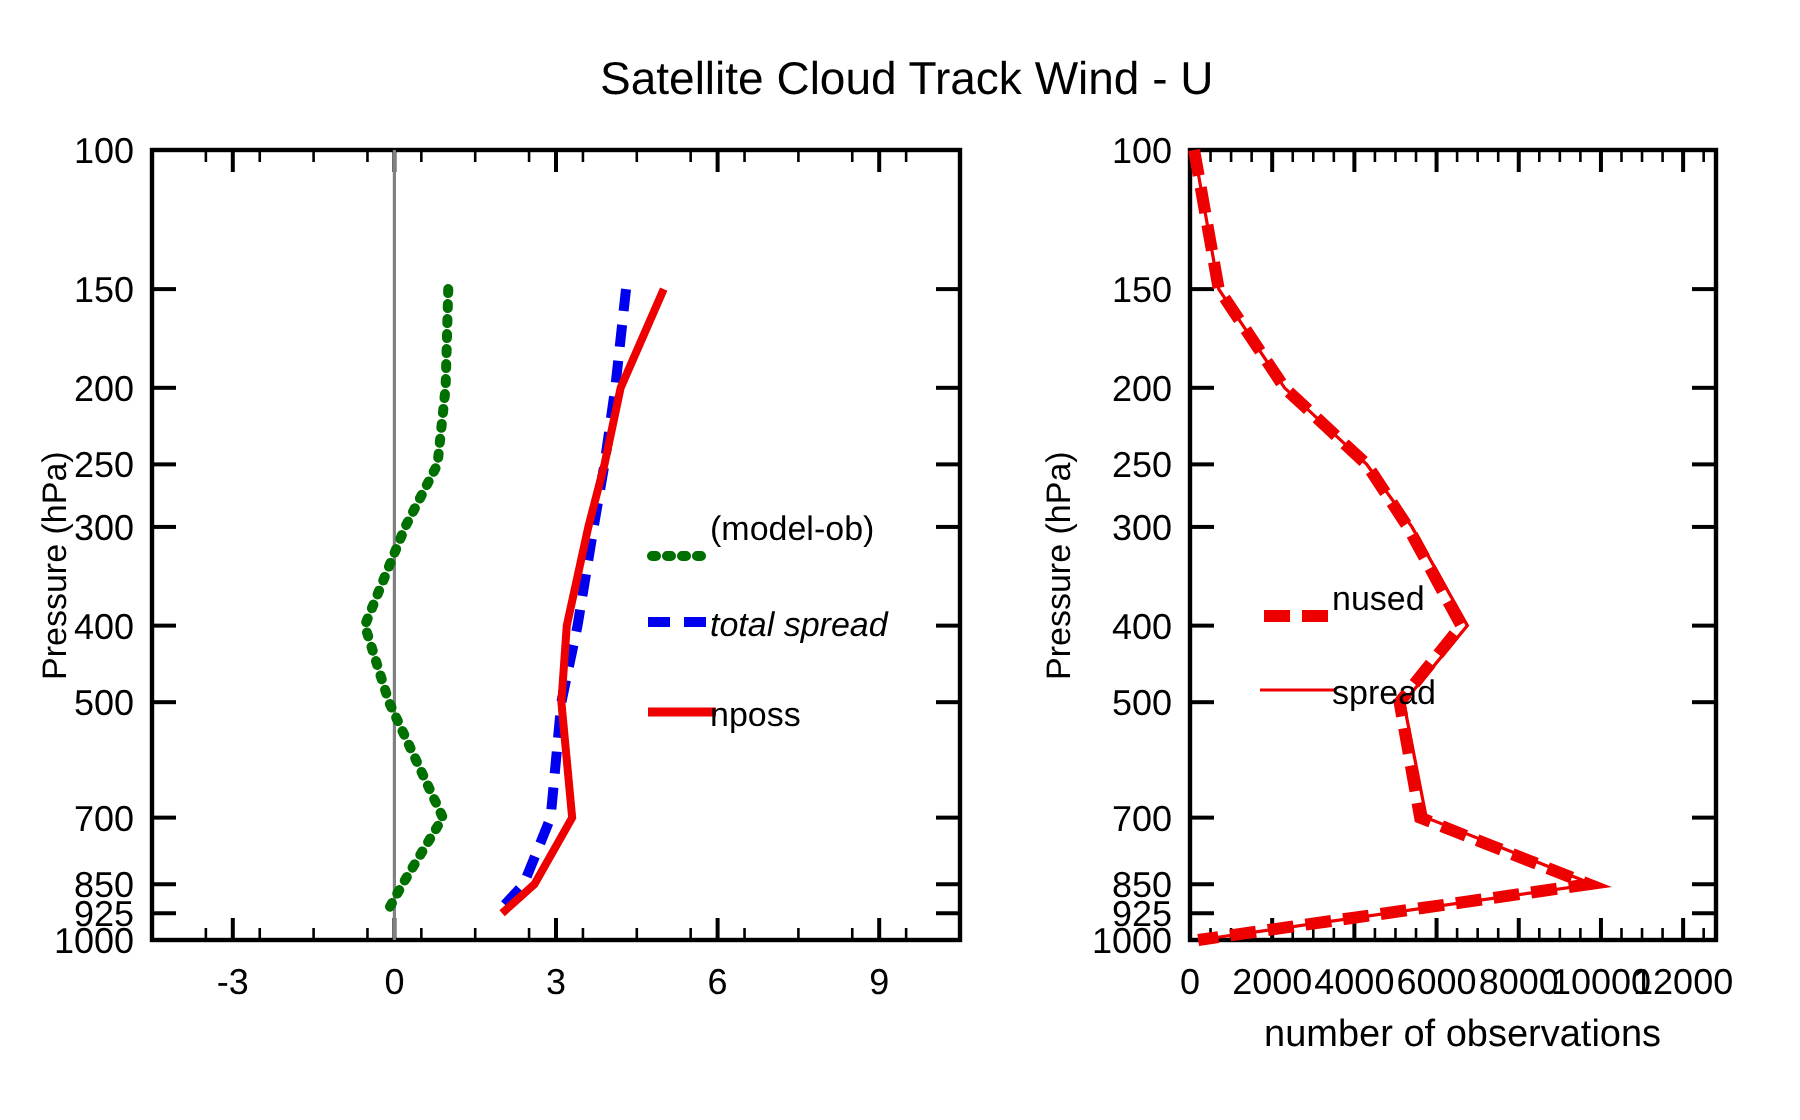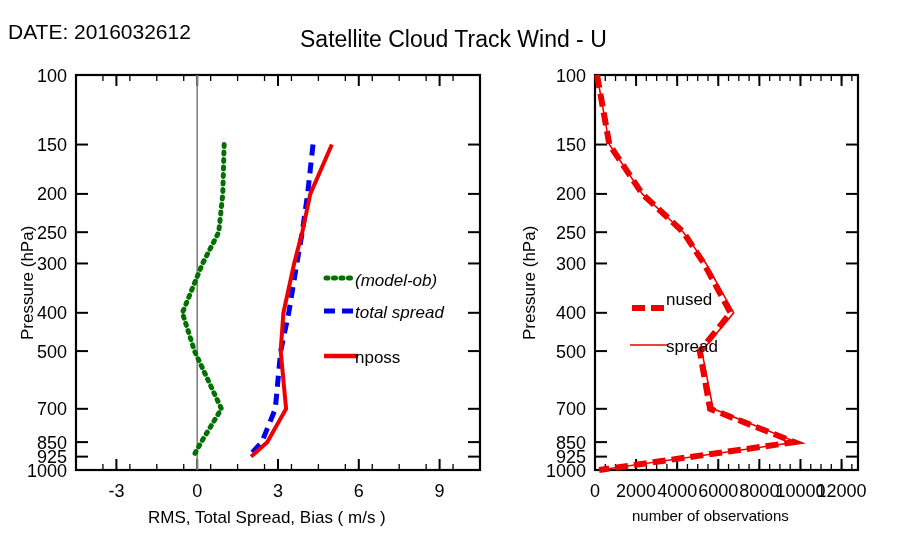--- a/index.html
+++ b/index.html
@@ -37,21 +37,20 @@
   .lg-blue{stroke:#0000ee;stroke-width:5;stroke-dasharray:11 7;}
   .lg-red{stroke:#ee0000;stroke-width:4.5;}
   .lg-nused{stroke:#ee0000;stroke-width:6;stroke-dasharray:13 6;}
   .lg-nposs{stroke:#ee0000;stroke-width:1.6;}
 </style>
 </head>
 <body>
 
 <div id="root">
 
-  <div class="txt" id="date-label">DATE: 2016032612</div>
   <div class="txt" id="main-title">Satellite Cloud Track Wind - U</div>
 
   <svg id="left-svg" width="900" height="560">
       <rect x="76" y="75" width="404" height="395" class="frame"></rect>
       <line x1="76" y1="470" x2="76" y2="464" class="tickmark-minor"></line>
       <line x1="76" y1="75" x2="76" y2="81" class="tickmark-minor"></line>
       <line x1="102.93333333333334" y1="470" x2="102.93333333333334" y2="464" class="tickmark-minor"></line>
       <line x1="102.93333333333334" y1="75" x2="102.93333333333334" y2="81" class="tickmark-minor"></line>
       <line x1="129.86666666666667" y1="470" x2="129.86666666666667" y2="464" class="tickmark-minor"></line>
       <line x1="129.86666666666667" y1="75" x2="129.86666666666667" y2="81" class="tickmark-minor"></line>
@@ -132,23 +131,22 @@
       <line x1="197.2" y1="75" x2="197.2" y2="470" class="zeroline"></line>
       <polyline points="224.13,144.56 222.79,193.91 218.75,232.19 202.59,263.46 182.39,312.81 194.51,351.09 221.44,408.81 201.24,442.12 193.16,456.63" class="series-green"></polyline>
       <polyline points="313.01,144.56 307.63,193.91 302.24,232.19 296.85,263.46 288.77,312.81 280.69,351.09 275.31,408.81 261.84,442.12 248.37,456.63" class="series-blue"></polyline>
       <polyline points="331.87,144.56 310.32,193.91 302.24,232.19 294.16,263.46 283.39,312.81 280.69,351.09 286.08,408.81 267.23,442.12 251.07,456.63" class="series-red"></polyline>
       <line x1="326" y1="278" x2="356" y2="278" class="lg-green"></line>
       <line x1="324" y1="311" x2="358" y2="311" class="lg-blue"></line>
       <line x1="324" y1="356" x2="358" y2="356" class="lg-red"></line>
     </svg>
 
   <div class="ylabel-rot" id="left-ylabel" style="left:18px;top:340px;">Pressure (hPa)</div>
-  <div class="txt axis-title" id="left-xlabel" style="left:148px;top:508px;">RMS, Total Spread, Bias ( m/s )</div>
-
-  <div class="legend-label" style="left:355px;top:271px;font-style:italic;">(model-ob)</div>
+
+  <div class="legend-label" style="left:355px;top:255px;">(model-ob)</div>
   <div class="legend-label" style="left:355px;top:303px;font-style:italic;">total spread</div>
   <div class="legend-label" style="left:355px;top:348px;">nposs</div>
 
   <svg id="right-svg" width="900" height="560">
       <rect x="595" y="75" width="263" height="395" class="frame"></rect>
       <line x1="595" y1="470" x2="595" y2="464" class="tickmark-minor"></line>
       <line x1="595" y1="75" x2="595" y2="81" class="tickmark-minor"></line>
       <line x1="605.2734375" y1="470" x2="605.2734375" y2="464" class="tickmark-minor"></line>
       <line x1="605.2734375" y1="75" x2="605.2734375" y2="81" class="tickmark-minor"></line>
       <line x1="615.546875" y1="470" x2="615.546875" y2="464" class="tickmark-minor"></line>
@@ -253,18 +251,18 @@
       <text x="759.375" y="497" text-anchor="middle" font-size="18" font-family="&quot;Liberation Sans&quot;,sans-serif" fill="#000">8000</text>
       <text x="800.46875" y="497" text-anchor="middle" font-size="18" font-family="&quot;Liberation Sans&quot;,sans-serif" fill="#000">10000</text>
       <text x="841.5625" y="497" text-anchor="middle" font-size="18" font-family="&quot;Liberation Sans&quot;,sans-serif" fill="#000">12000</text>
       <polyline points="597.05,75.00 609.38,144.56 642.26,193.91 683.35,232.19 703.90,263.46 730.61,312.81 699.79,351.09 710.06,408.81 794.30,442.12 599.11,470.00" class="series-nused"></polyline>
       <polyline points="597.05,75.00 609.38,144.56 642.26,193.91 683.35,232.19 705.95,263.46 733.69,312.81 701.84,351.09 713.14,408.81 796.36,442.12 599.11,470.00" class="series-nposs"></polyline>
       <line x1="632" y1="308" x2="668" y2="308" class="lg-nused"></line>
       <line x1="630" y1="345" x2="668" y2="345" class="lg-nposs"></line>
     </svg>
 
   <div class="ylabel-rot" id="right-ylabel" style="left:520px;top:340px;">Pressure (hPa)</div>
-  <div class="txt" id="right-xlabel" style="left:632px;top:507px;font-size:15px;">number of observations</div>
+  <div class="txt" id="right-xlabel" style="left:632px;top:507px;font-size:19px;">number of observations</div>
 
   <div class="legend-label" style="left:666px;top:290px;">nused</div>
   <div class="legend-label" style="left:666px;top:337px;">spread</div>
 
 </div>
 
 </body></html>

